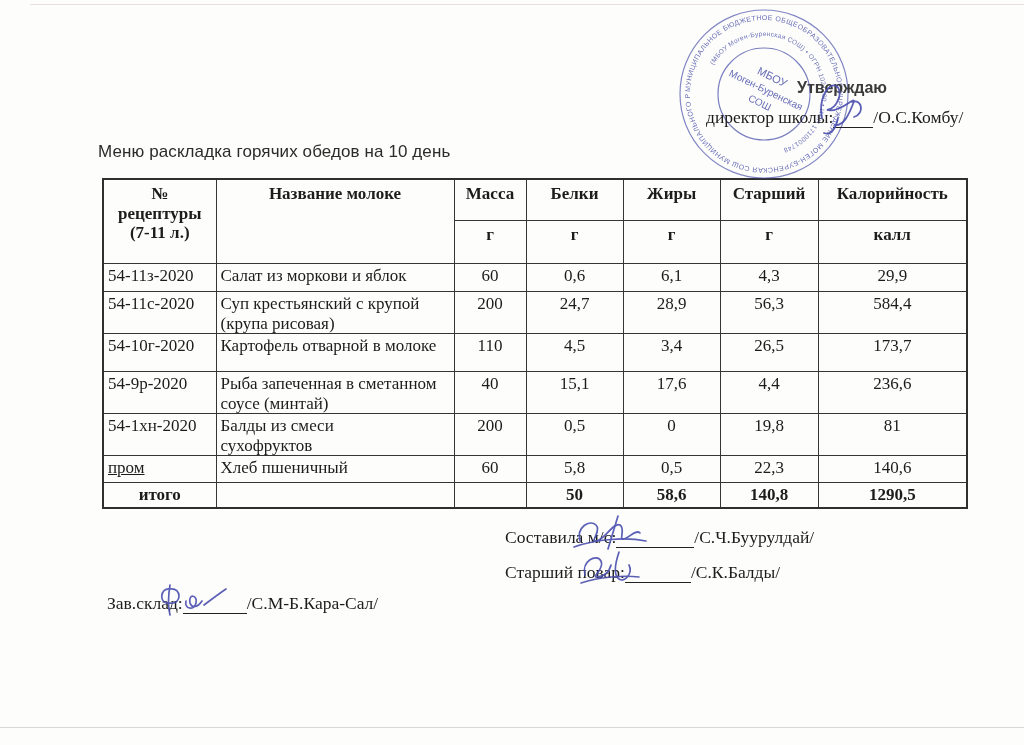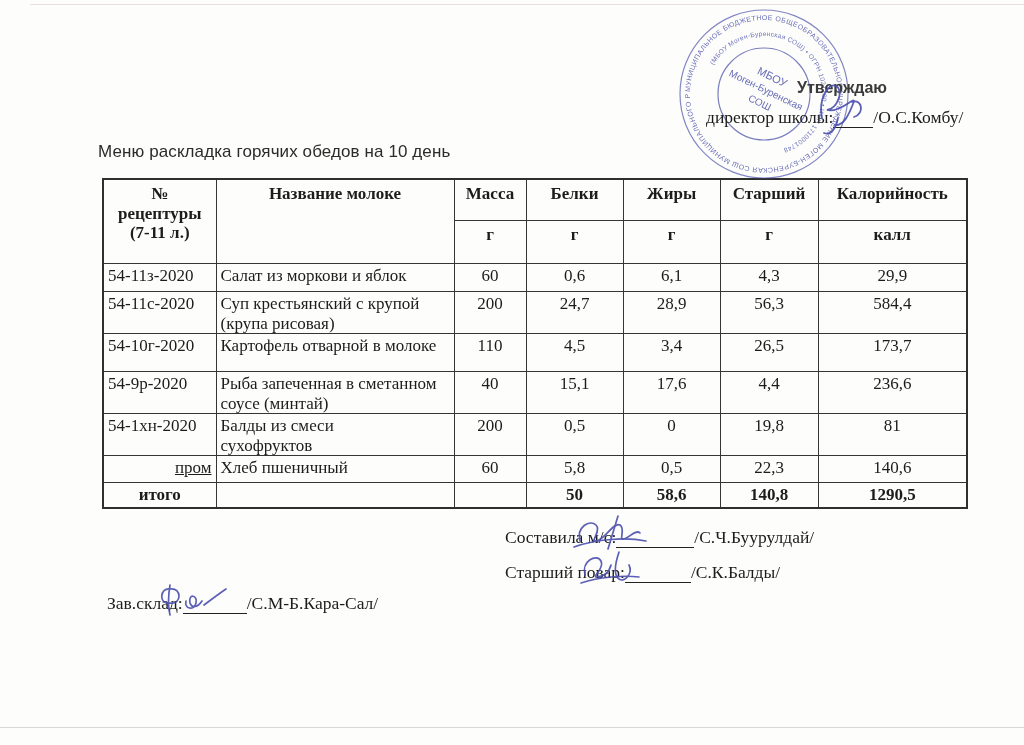--- a/index.html
+++ b/index.html
@@ -59,21 +59,21 @@
     padding:2px 4px 0 4px;
     vertical-align:top;line-height:1.15;
     overflow:hidden;
   }
   table.menu th{font-weight:bold;text-align:center;padding-top:4px;white-space:pre-line;}
   thead tr.units th{height:38px;}
   thead tr.labels th{height:36px;}
   td.c-code{text-align:left;padding-left:8px;}
   td.c-dish{text-align:left;padding-left:6px;white-space:pre-line;margin-top:26px;}
   td.c-num{text-align:center;}
-  td.center{text-align:right;padding-left:0;text-decoration:underline;}
+  td.center{text-align:left;padding-left:0;text-decoration:underline;}
   td.total{font-weight:bold;text-align:center;padding-left:0;}
   tbody tr:nth-child(1) td{height:25px;}
   tbody tr:nth-child(2) td{height:37px;}
   tbody tr:nth-child(3) td{height:35px;}
   tbody tr:nth-child(4) td{height:36px;}
   tbody tr:nth-child(5) td{height:37px;}
   tbody tr:nth-child(6) td{height:24px;}
   tbody tr:nth-child(7) td{height:22px;}
 </style>
 </head>

